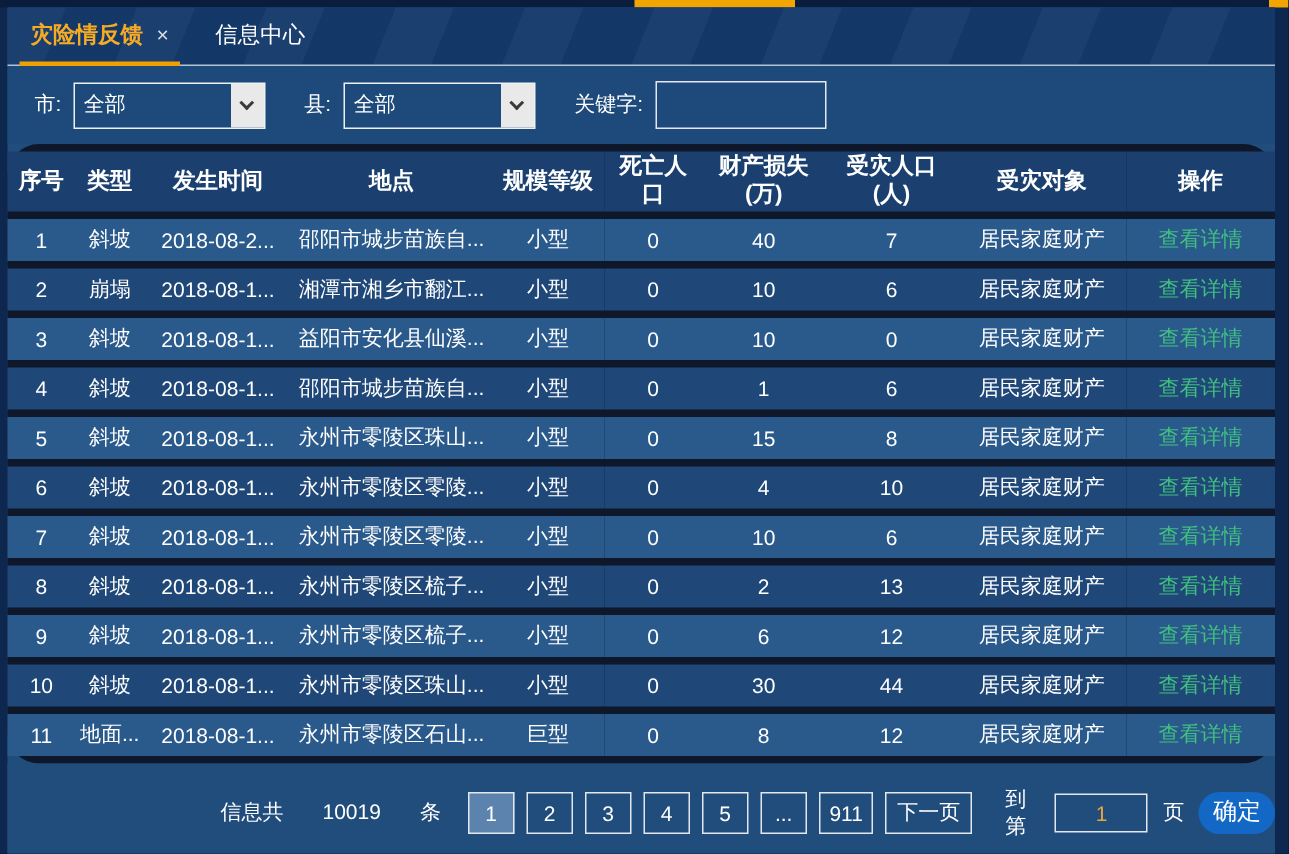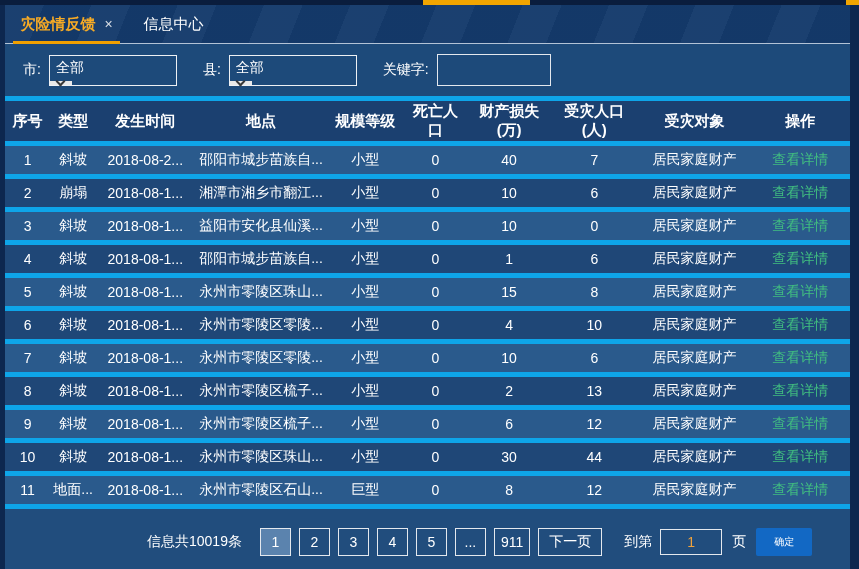--- a/index.html
+++ b/index.html
@@ -17,49 +17,49 @@
             background-image:repeating-linear-gradient(112deg, rgba(255,255,255,0.03) 0 36px, rgba(0,0,0,0.03) 36px 80px); }
   .tab { width:107px; text-align:center; line-height:37px; font-size:15px; color:#ffffff; cursor:pointer; position:relative; }
   .tab.active { color:#f7ab25; font-weight:bold; }
   .tab.active::after { content:''; position:absolute; left:0; right:0; bottom:-1px; height:3px; background:#f0a000; }
   .tab-close { color:#d9dee5; font-weight:normal; margin-left:9px; font-size:14px; }
 
   
   .filterbar { height:52px; background:#1d4a7a; display:flex; align-items:center; padding:0 18px; }
   .flabel { font-size:14px; color:#ffffff; margin-right:8px; white-space:nowrap; }
   .flabel.gap { margin-left:26px; }
-  .select { width:128px; height:31px; border:1px solid #eef1f4; display:flex; align-items:stretch; background:transparent; cursor:pointer;flex-direction:column; }
+  .select { width:128px; height:31px; border:1px solid #eef1f4; display:flex; align-items:stretch; background:transparent; cursor:pointer; }
   .sel-val { flex:1; font-size:14px; color:#ffffff; display:flex; align-items:center; padding-left:6px; }
   .sel-btn { width:22px; background:#e9e9e9; display:flex; align-items:center; justify-content:center; }
   .chev { width:7px; height:7px; border-right:2px solid #3a3a3a; border-bottom:2px solid #3a3a3a; transform:rotate(45deg); margin-top:-3px; }
   .kw-input { width:114px; height:32px; border:1px solid #e4e8ee; background:transparent; color:#ffffff; font-size:14px; padding:0 6px; outline:none; }
   .search-btn { margin-left:auto; width:94px; height:33px; background:#34b46d; color:#ffffff; border:none; border-radius:4px; font-size:15px; cursor:pointer; }
 
   
-  .table-area { background:#0ea5e9; }
+  .table-area { background:#0f172a;border-radius:21px; }
   table { width:100%; table-layout:fixed; border-collapse:separate; border-spacing:0 5px; }
   thead th { background:#1b4070; color:#ffffff; font-size:15px; font-weight:bold; height:40px; vertical-align:middle;
              white-space:pre-line; line-height:1.25; padding:0 2px; overflow:hidden; }
   tbody td { height:28px; color:#ffffff; font-size:14px; text-align:center; vertical-align:middle;
              white-space:nowrap; overflow:hidden; padding:0 2px; }
   tbody tr:nth-child(odd) td { background:#2a5a8c; }
   tbody tr:nth-child(even) td { background:#1f4777; }
   .detail-link { color:#41bf80; cursor:pointer; }
 
   
   .pagebar { height:65px; background:#214d7d; display:flex; align-items:center; padding-left:142px; font-size:14px; color:#ffffff; }
-  .total { display:inline-flex; gap:0; margin-right:18px; white-space:nowrap; }
+  .total { display:inline-flex; gap:26px; margin-right:18px; white-space:nowrap; }
   #pages { display:inline-flex; gap:8px; }
   .pg { min-width:31px; height:28px; border:1px solid #e4e8ee; background:transparent; color:#ffffff; font-size:14px; padding:0 6px; cursor:pointer; }
   .pg.active { background:#5b83ae; }
   .pg-next { margin-left:8px; width:64px; height:28px; border:1px solid #e4e8ee; background:transparent; color:#ffffff; font-size:14px; cursor:pointer; }
   .goto-label { margin-left:22px; }
   .goto-input { margin-left:8px; width:62px; height:26px; border:1px solid #e4e8ee; background:transparent; color:#efa23c; font-size:14px; text-align:center; outline:none; }
   .goto-suffix { margin-left:10px; }
-  .confirm-btn { margin-left:10px; width:56px; height:28px; background:#1268c4; border:none; border-radius:2px; color:#ffffff; font-size:10px; cursor:pointer; }
+  .confirm-btn { margin-left:10px; width:56px; height:28px; background:#1268c4; border:none; border-radius:14px; color:#ffffff; font-size:16px; cursor:pointer; }
 </style>
 </head>
 <body>
 
 <div class="top-strip">
   <div class="top-accent"></div>
   <div class="top-accent-right"></div>
 </div>
 
 <div class="content">

